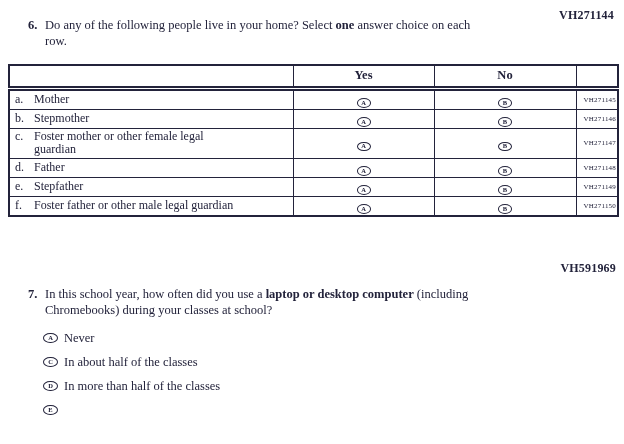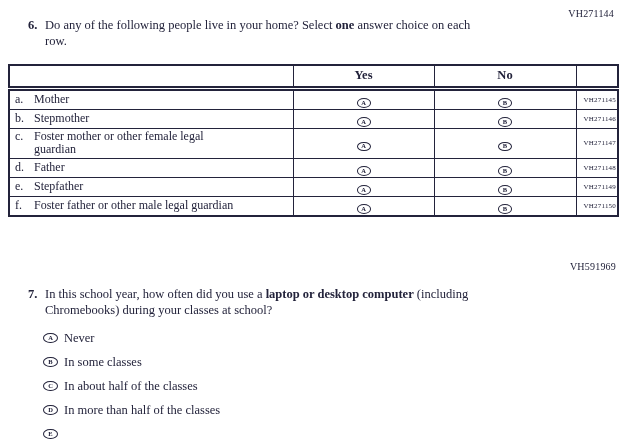--- a/index.html
+++ b/index.html
@@ -11,23 +11,24 @@
   .page{
     position:relative;
     width:624px;height:444px;
     background:var(--paper);
     color:var(--ink);
     font-family:"Liberation Serif","DejaVu Serif",serif;
     overflow:hidden;
   }
   .code{
     position:absolute;
-    font-size:10px;
+    font-size:12px;
     letter-spacing:0.2px;
     color:var(--ink);
+    font-weight:bold;
   }
   .code-q6{top:8px;right:10px;}
   .code-q7{top:261px;right:8px;}
   .question{position:absolute;display:flex;}
   .q6{top:17px;left:28px;}
   .q7{top:286px;left:28px;}
   .qnum{font-weight:bold;width:17px;flex:none;font-size:12.5px;line-height:16px;}
   .qtext{width:522px;font-size:12.5px;line-height:16px;white-space:pre-line;}
   .qtext b{font-weight:bold;}
 
@@ -193,26 +194,20 @@
 
   <div class="options">
     <div class="option">
       <span class="bubble">
           <span>A</span>
         </span>
       <span class="opt-label">Never</span>
     </div>
     <div class="option">
       <span class="bubble">
-          <span>B</span>
-        </span>
-      <span class="opt-label">In some classes</span>
-    </div>
-    <div class="option">
-      <span class="bubble">
           <span>C</span>
         </span>
       <span class="opt-label">In about half of the classes</span>
     </div>
     <div class="option">
       <span class="bubble">
           <span>D</span>
         </span>
       <span class="opt-label">In more than half of the classes</span>
     </div>

